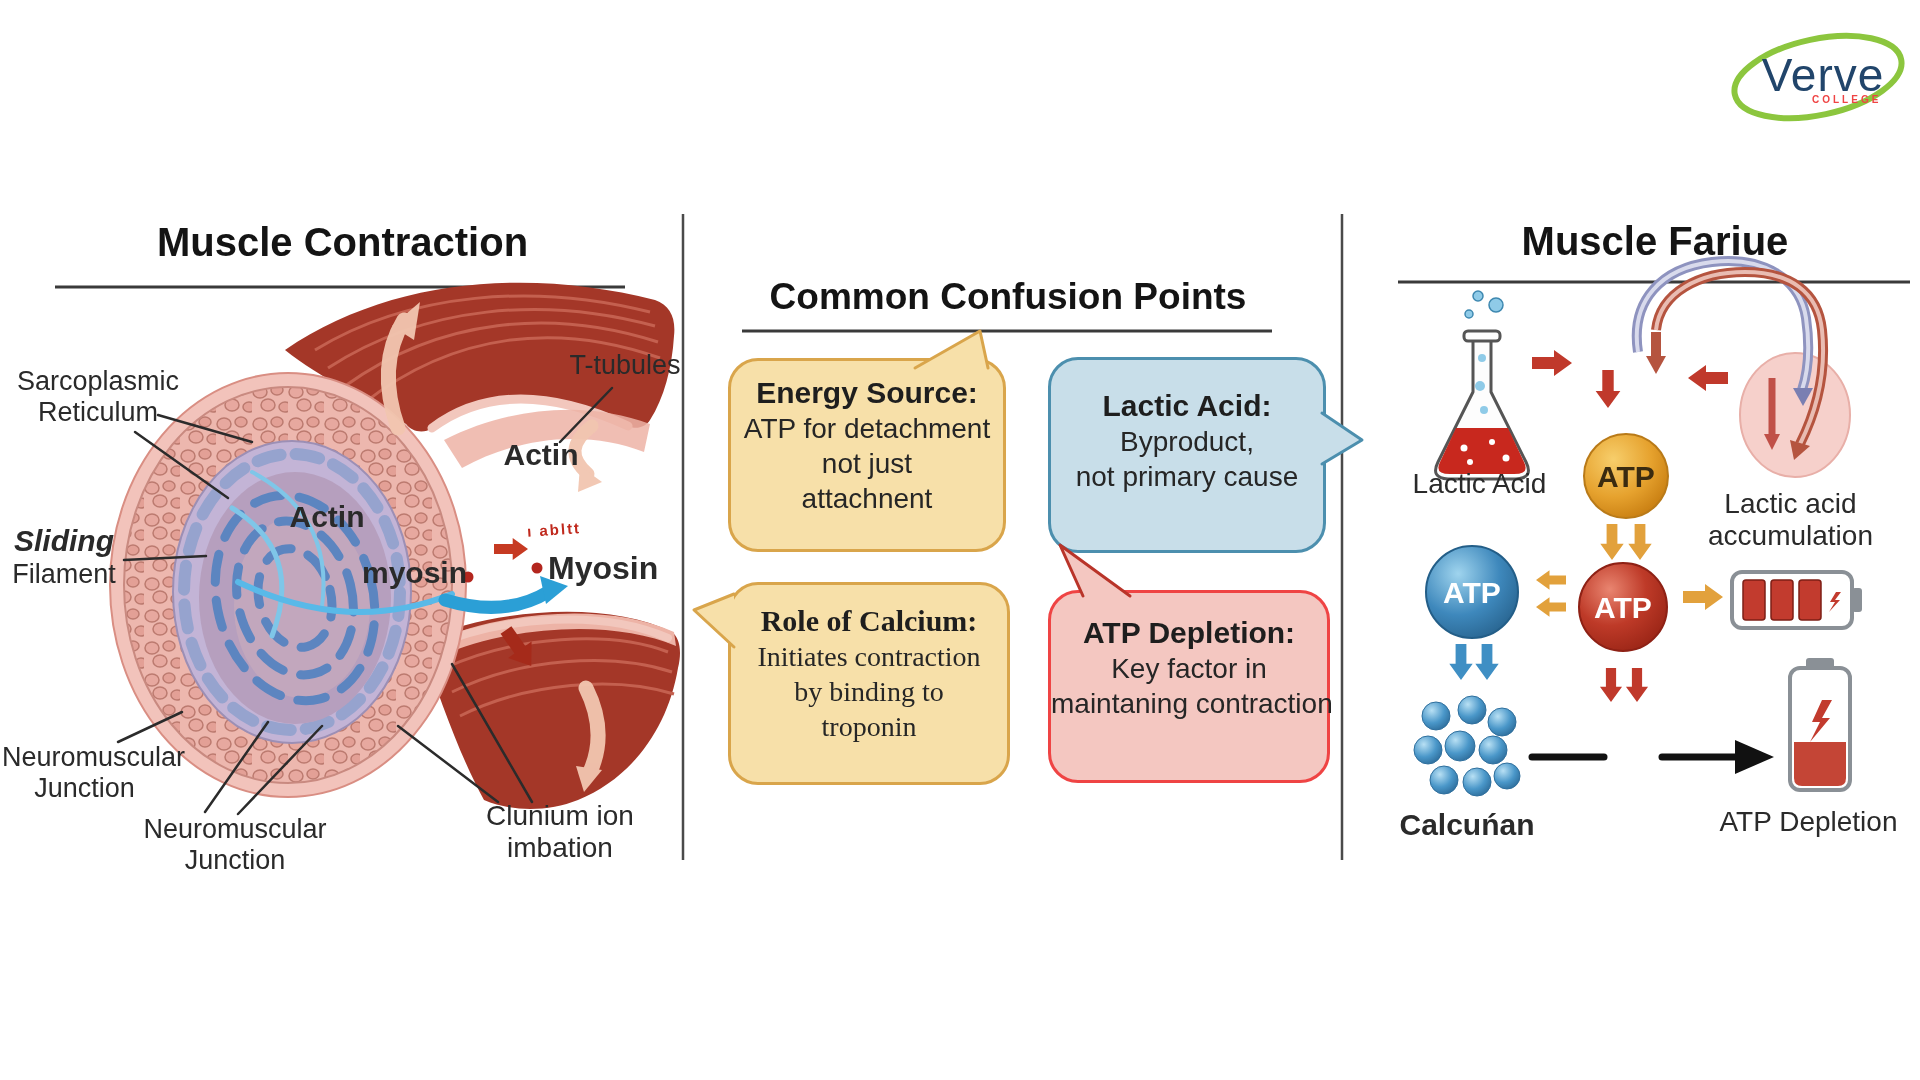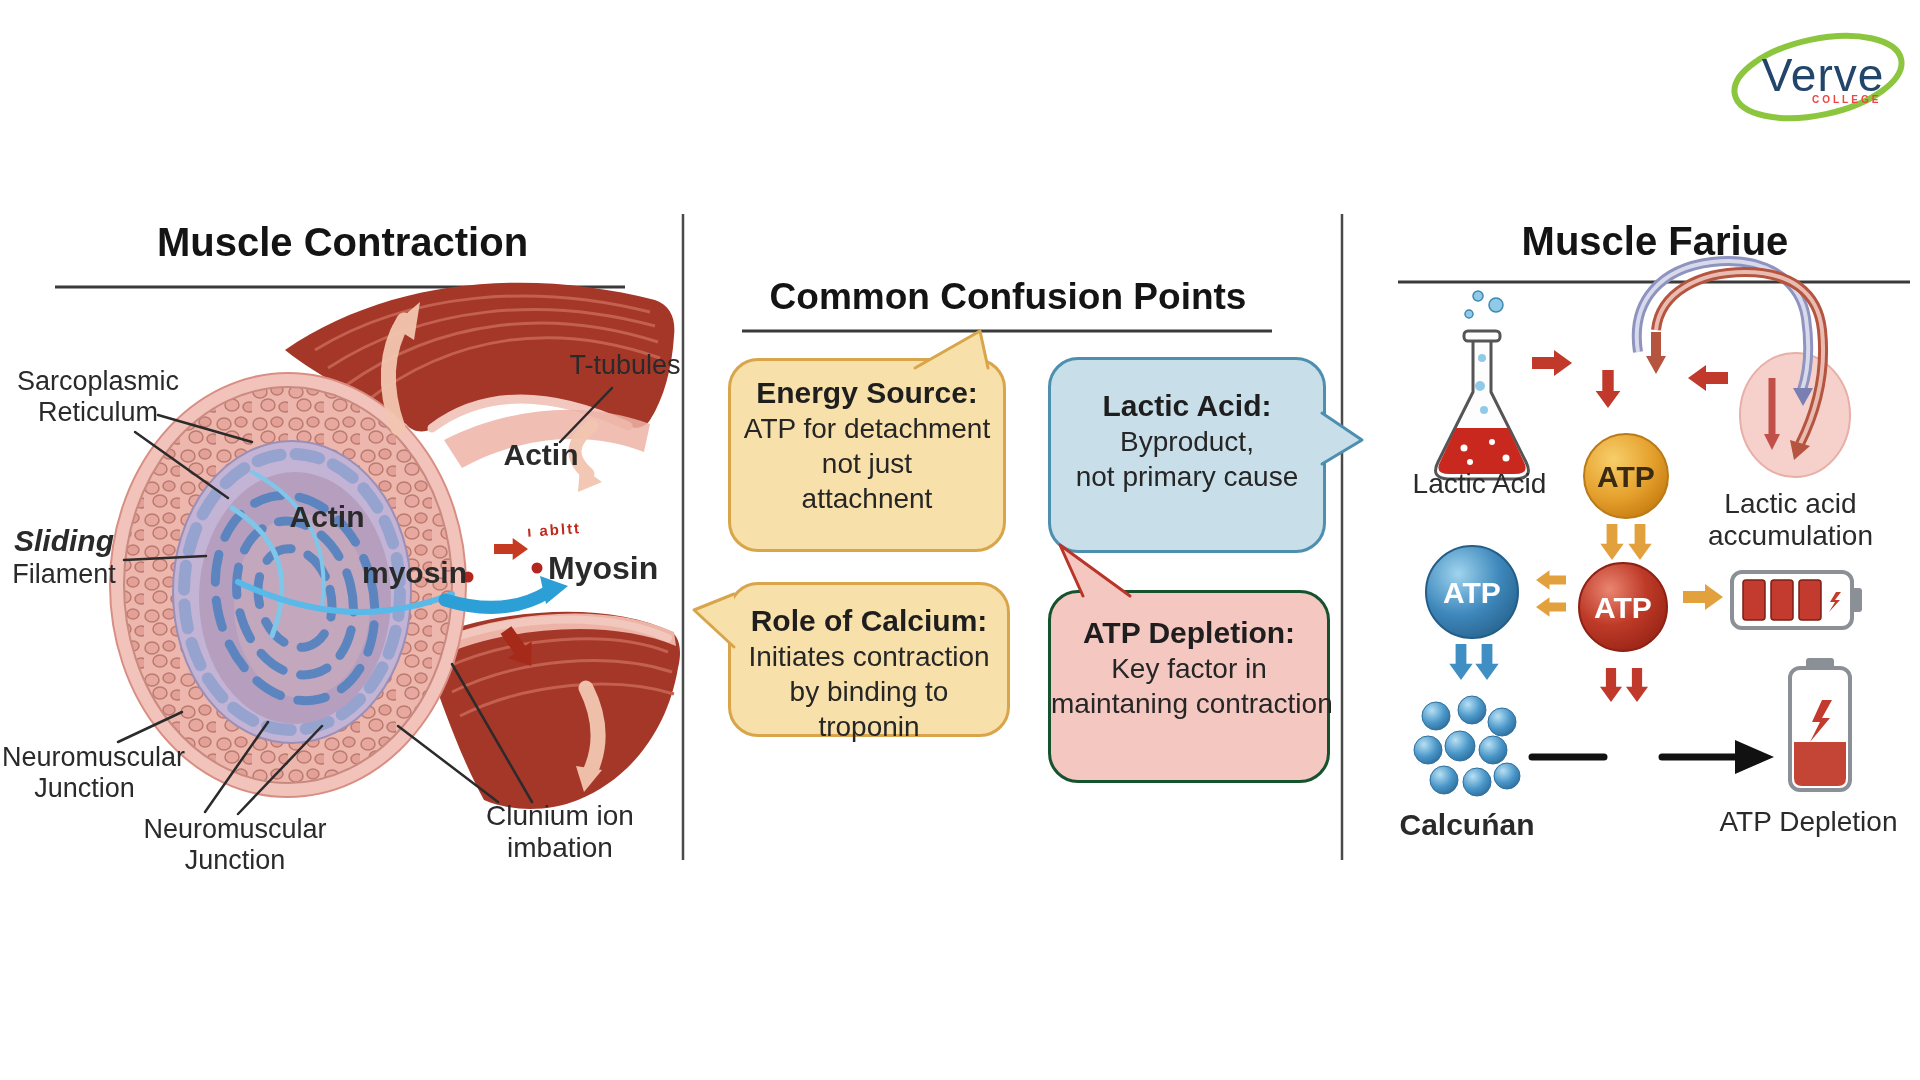--- a/index.html
+++ b/index.html
@@ -264,27 +264,27 @@
     <div class="hd">Energy Source:</div>
     <div class="ln">ATP for detachment</div>
     <div class="ln">not just</div>
     <div class="ln">attachnent</div>
   </div>
   <div class="bubble layer2" style="left:1048px;top:357px;width:278px;height:196px;background:#C8DEE9;border:3px solid #4C8FAE;padding-top:28px;">
     <div class="hd">Lactic Acid:</div>
     <div class="ln">Byproduct,</div>
     <div class="ln">not primary cause</div>
   </div>
-  <div class="bubble layer2" style="left:728px;top:582px;width:282px;height:155px;background:#F7E0A9;border:3px solid #D9A54B;padding-top:18px;">
+  <div class="bubble layer2" style="left:728px;top:582px;width:282px;height:203px;background:#F7E0A9;border:3px solid #D9A54B;padding-top:18px;font-family:Liberation Serif, serif;">
     <div class="hd">Role of Calcium:</div>
     <div class="ln">Initiates contraction</div>
     <div class="ln">by binding to</div>
     <div class="ln">troponin</div>
   </div>
-  <div class="bubble layer2" style="left:1048px;top:590px;width:282px;height:193px;background:#F4C7C1;border:3px solid #14532d;padding-top:22px;">
+  <div class="bubble layer2" style="left:1048px;top:590px;width:282px;height:193px;background:#F4C7C1;border:3px solid #ef4444;padding-top:22px;">
     <div class="hd">ATP Depletion:</div>
     <div class="ln">Key factor in</div>
     <div class="ln">maintaning contraction</div>
   </div>
 
   <div class="lbl layer2" style="left:1402px;top:468px;width:155px;font-size:28px;">Lactic Acid</div>
   <div class="lbl layer2" style="left:1688px;top:488px;width:205px;font-size:28px;">
     <div>Lactic acid</div>
     <div>accumulation</div>
   </div>

